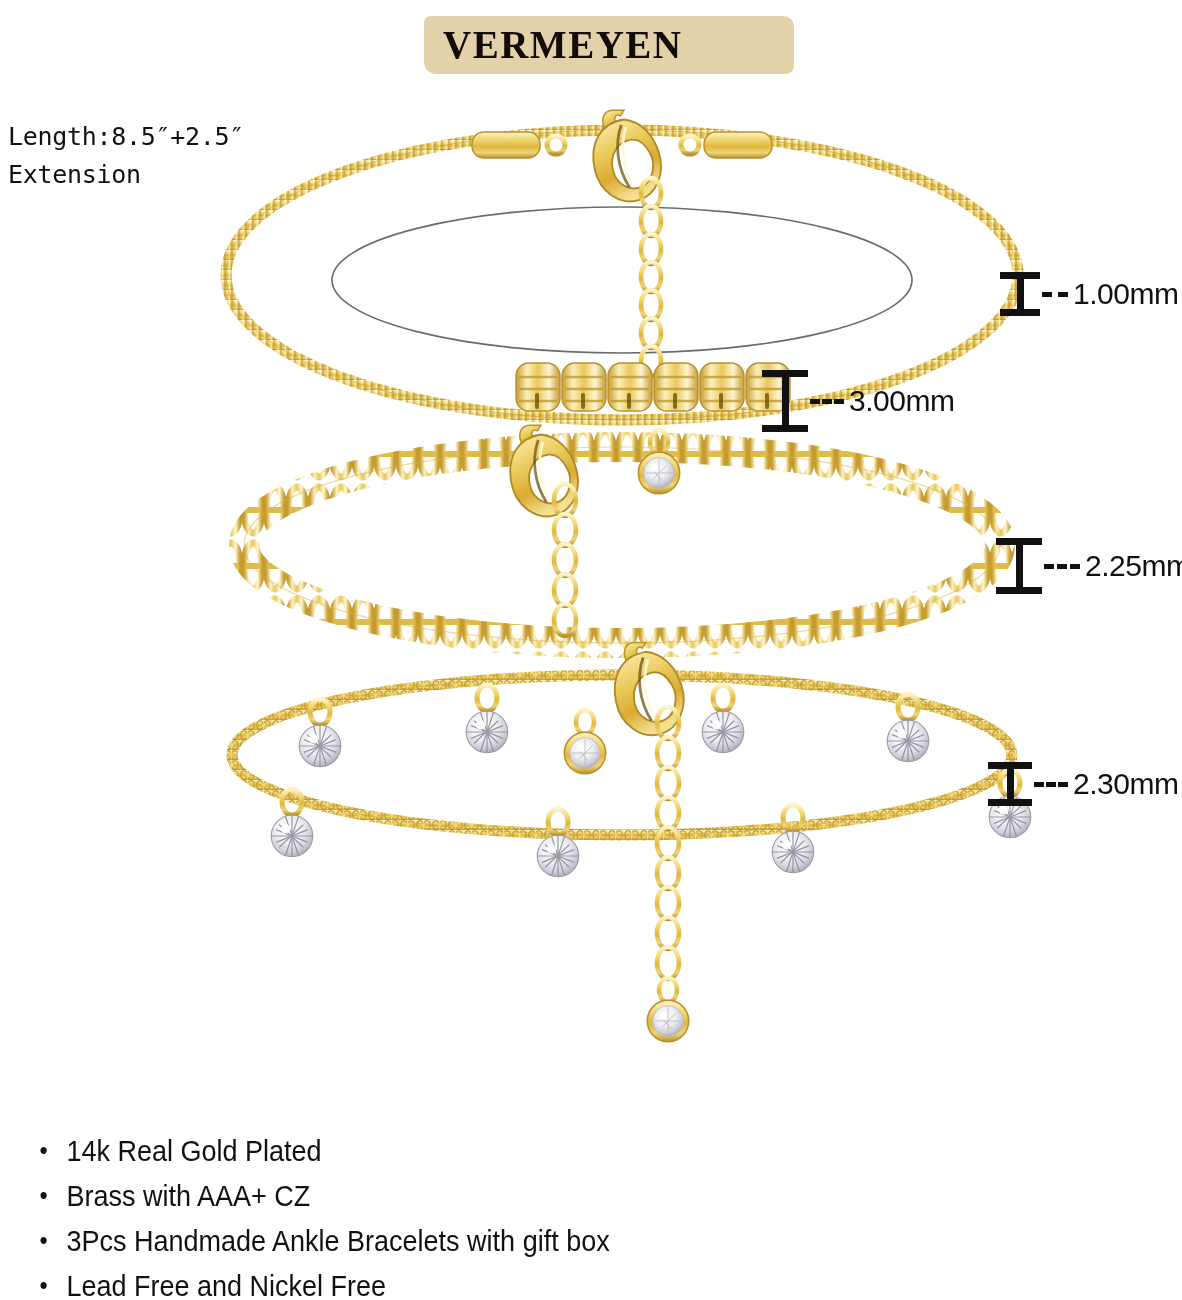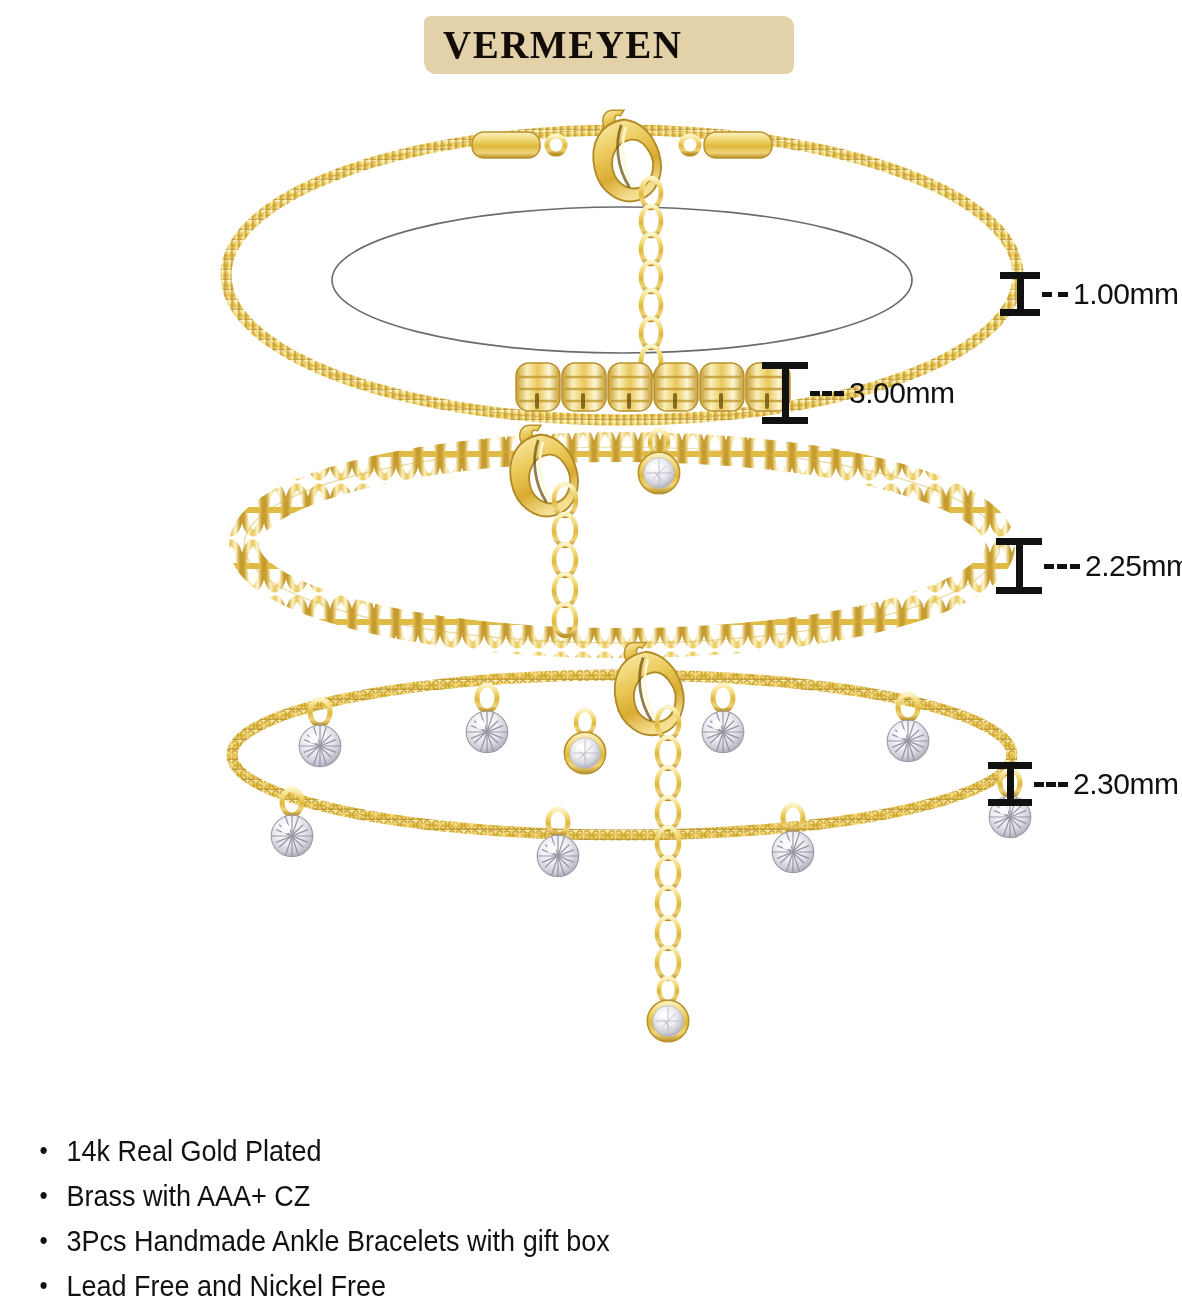--- a/index.html
+++ b/index.html
@@ -166,20 +166,24 @@
 </head>
 <body>
 
 <div id="page">
 
   <div id="brand-banner">
     <div id="brand-brush"></div>
     <div id="brand-title">VERMEYEN</div>
   </div>
 
+  <div id="length-caption">
+    <div>Length:8.5″+2.5″</div>
+    <div>Extension</div>
+  </div>
 
   <svg class="anklet-svg" style="left:0; top:90px; width:1060px; height:1010px;" viewBox="0 0 1060 1010" xmlns="http://www.w3.org/2000/svg">
     <defs>
       <linearGradient id="goldV" x1="0" y1="0" x2="0" y2="1">
         <stop offset="0%" stop-color="#fdf3c7"></stop>
         <stop offset="28%" stop-color="#f2d978"></stop>
         <stop offset="55%" stop-color="#dfb83c"></stop>
         <stop offset="80%" stop-color="#f0d479"></stop>
         <stop offset="100%" stop-color="#b8912b"></stop>
       </linearGradient>
@@ -399,21 +403,21 @@
   <div class="dim" style="left:1000px; top:272px;">
     <div class="dim-ibeam" style="width:40px; height:44px;">
       <span class="cap top"></span>
         <span class="stem"></span>
         <span class="cap bot"></span>
     </div>
     <div class="dim-dash" style="width:26px;"></div>
     <div class="dim-label">1.00mm</div>
   </div>
 
-  <div class="dim" style="left:762px; top:362px;justify-content:flex-end;">
+  <div class="dim" style="left:762px; top:370px;justify-content:flex-end;">
     <div class="dim-ibeam" style="width:46px; height:62px;">
       <span class="cap top"></span>
         <span class="stem"></span>
         <span class="cap bot"></span>
     </div>
     <div class="dim-dash" style="width:34px;"></div>
     <div class="dim-label">3.00mm</div>
   </div>
 
   <div class="dim" style="left:996px; top:538px;">

